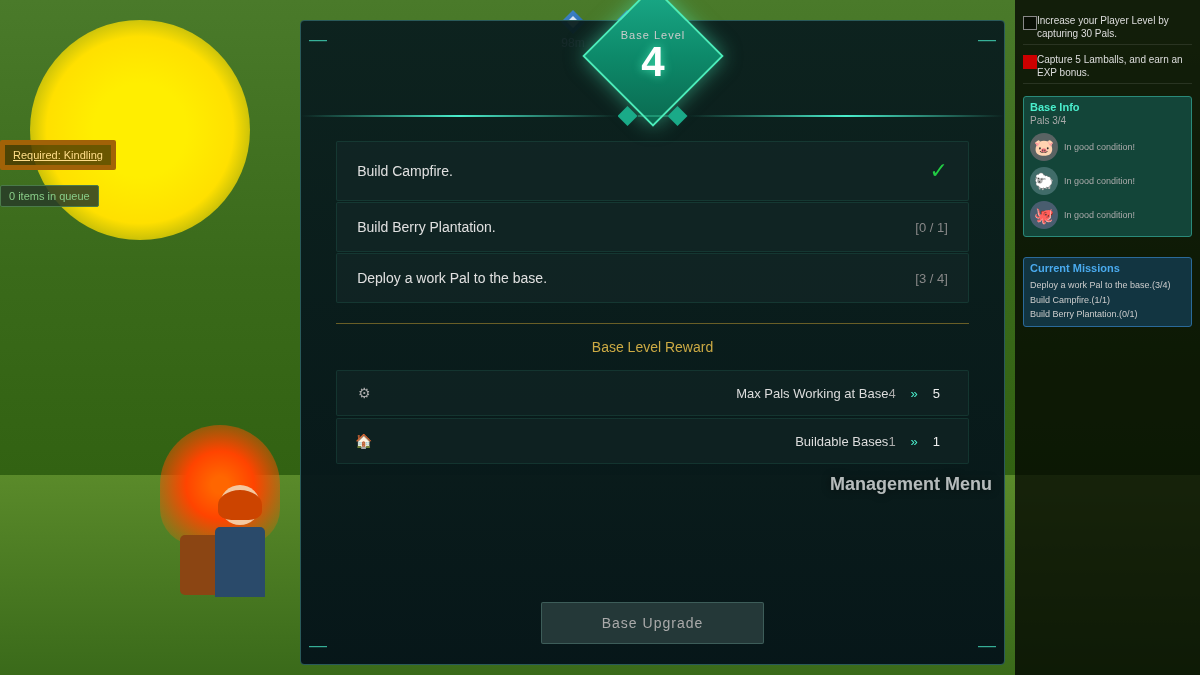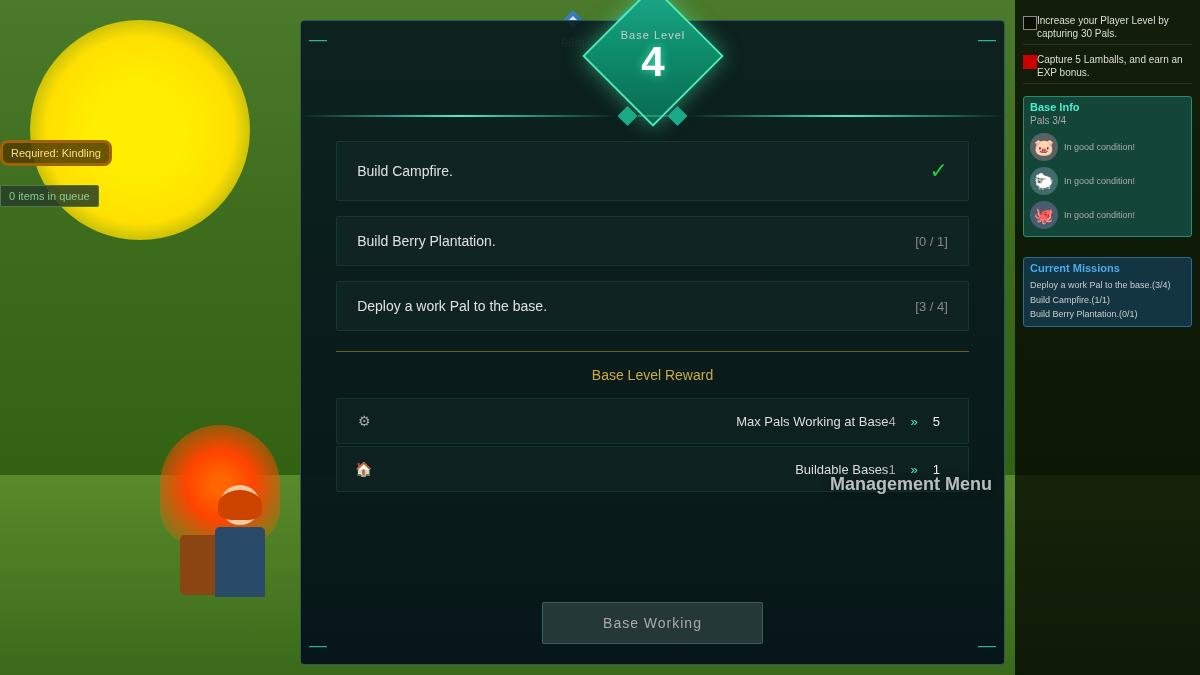--- a/index.html
+++ b/index.html
@@ -330,21 +330,21 @@
       height: 20px;
       background: #1aaa88;
       clip-path: polygon(50% 0%, 100% 50%, 50% 100%, 0% 50%);
     }
 
     
     .tasks-section {
       width: 90%;
       display: flex;
       flex-direction: column;
-      gap: 15px;
+      gap: 1px;
       margin-top: 10px;
     }
 
     .task-row {
       display: flex;
       align-items: center;
       justify-content: space-between;
       padding: 16px 20px;
       background: rgba(20,40,40,0.6);
       border: 1px solid rgba(74,238,187,0.1);
@@ -457,25 +457,26 @@
     .corner-tl { top: 8px; left: 8px; }
     .corner-tr { top: 8px; right: 8px; }
     .corner-bl { bottom: 8px; left: 8px; }
     .corner-br { bottom: 8px; right: 8px; }
 
     .notification-bar {
       position: absolute;
       top: 140px;
       left: 0;
       background: rgba(80,60,0,0.85);
-      border: 3px solid #a16207;
+      border: 5px solid #a16207;
       color: #ffdd88;
       font-size: 11px;
       padding: 4px 8px;
-      border-radius: 8px;
+      border-radius: 2px;
+      text-decoration: underline;
     }
 
     .queue-bar {
       position: absolute;
       top: 185px;
       left: 0;
       background: rgba(40,60,40,0.85);
       border: 1px solid #4a7a4a;
       color: #88cc88;
       font-size: 11px;
@@ -625,17 +626,17 @@
     <div class="reward-row">
       <div class="reward-icon">🏠</div>
       <span class="reward-label">Buildable Bases</span>
       <span class="reward-from">1</span>
       <span class="reward-arrow">»</span>
       <span class="reward-to">1</span>
     </div>
   </div>
 
   <div class="bottom-section">
-    <button class="upgrade-button">Base Working</button>
+    <button class="upgrade-button">Base Upgrade</button>
   </div>
 </div>
 
 <div class="management-label">Management Menu</div>
 
 </body></html>

